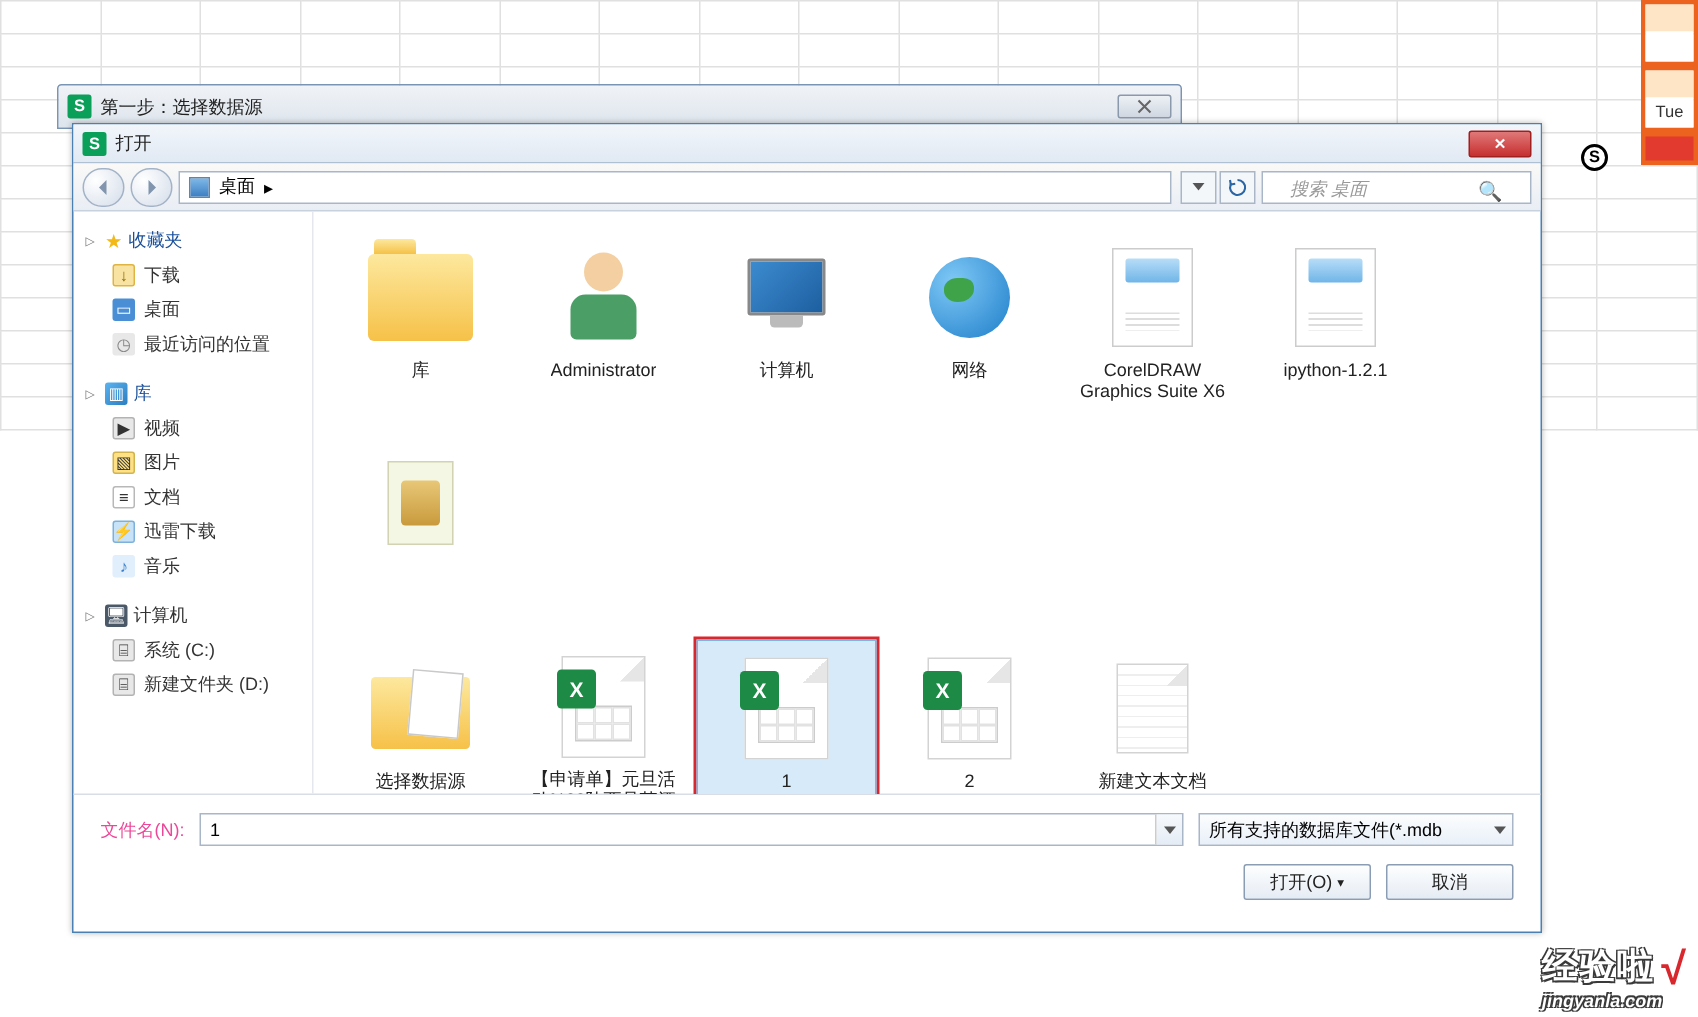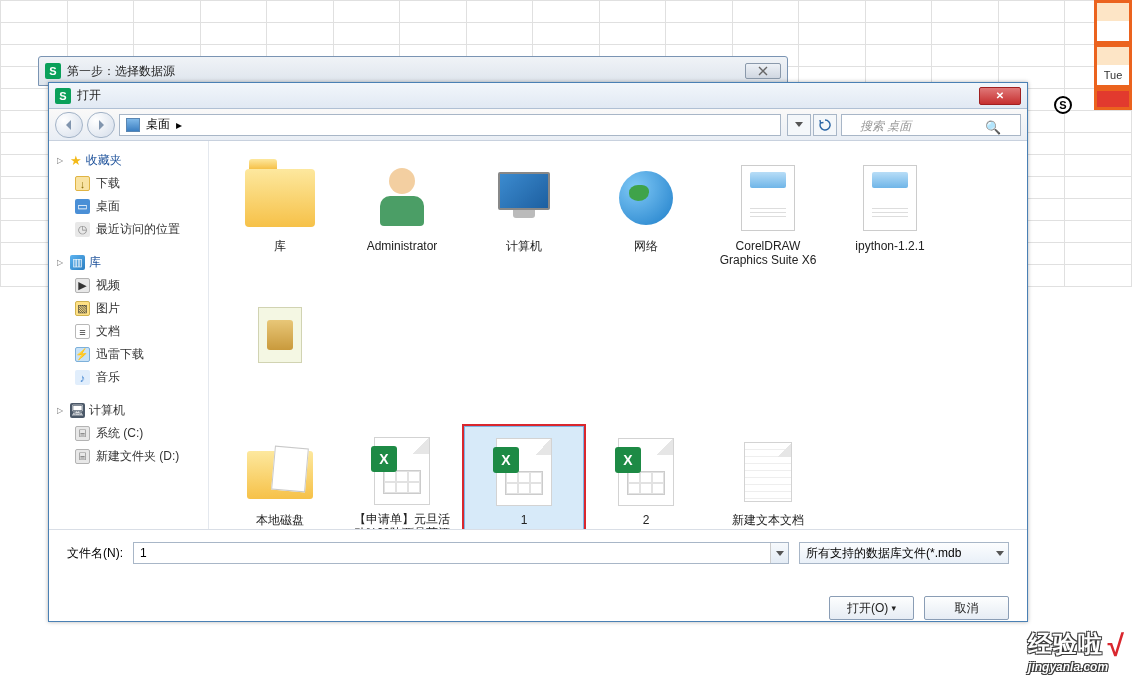--- a/index.html
+++ b/index.html
@@ -113,29 +113,29 @@
     .xlsx-ico .grid div { border: 1px solid #e2e2e2; }
     .txt-ico { width: 48px; height: 60px; background: #fff; border: 1px solid #d3d3d3; position: relative;
       background-image: repeating-linear-gradient(transparent, transparent 6px, #eee 6px, #eee 7px);
     }
     .txt-ico::before { content: ""; position: absolute; right: 0; top: 0; width: 14px; height: 14px;
       background: linear-gradient(135deg, transparent 50%, #e6e6e6 50%); }
 
     
     .bottom { height: 94px; border-top: 1px solid #d9dee6; padding: 12px 18px; display: flex; flex-direction: column; gap: 12px; font-size: 12px; }
     .bottom .filerow { display: flex; align-items: center; gap: 10px; }
-    .bottom .filerow label { color: #000000; }
+    .bottom .filerow label { color: #ec4899; }
     .fname-input { flex: 1; height: 22px; border: 1px solid #a8b6c7; padding: 0 6px; font-size: 12px;
       display: flex; align-items: center; position: relative; }
     .fname-input .dd { position: absolute; right: 0; top: 0; width: 18px; height: 100%; border-left: 1px solid #ccc;
       background: linear-gradient(#f6f9fc,#e4ecf5); display: flex; align-items: center; justify-content: center; }
     .filter-select { width: 210px; height: 22px; border: 1px solid #a8b6c7; background: linear-gradient(#fcfdfe,#e9f0f8);
       display: flex; align-items: center; padding: 0 6px; position: relative; }
     .filter-select .dd { position: absolute; right: 4px; color: #555; }
-    .btnrow { display: flex; justify-content: flex-end; gap: 10px; margin-top: 20px; }
+    .btnrow { display: flex; justify-content: flex-end; gap: 10px; }
     .btn { width: 85px; height: 24px; border: 1px solid #8a9db5; border-radius: 2px;
       background: linear-gradient(#fdfefe,#e6ecf4); display: flex; align-items: center; justify-content: center;
       font-size: 12px; color: #222; }
 
     .caret { display: inline-block; width: 0; height: 0; border-left: 4px solid transparent; border-right: 4px solid transparent; border-top: 5px solid #555; }
 
     
     .side-calendar { position: absolute; right: 0; top: 0; width: 38px; }
     .cal-box { height: 44px; border: 3px solid #eb631e; margin-bottom: 0; display: flex; flex-direction: column; }
     .cal-box .top { height: 18px; background: #fde5c6; }
@@ -579,21 +579,21 @@
           </div>
         </div>
       <div class="row" id="file-row-2">
           <div class="file-item">
             <div class="thumb">
               <div class="folder-thumb">
                 <div class="fback"></div>
                 <div class="preview"></div>
               </div>
             </div>
-            <div class="file-name">本地磁盘</div>
+            <div class="file-name">选择数据源</div>
           </div>
           <div class="file-item">
             <div class="thumb">
               <div class="xlsx-ico">
                 <div class="xbadge">X</div>
                 <div class="grid">
                   <div></div>
                   <div></div>
                   <div></div>
                   <div></div>

